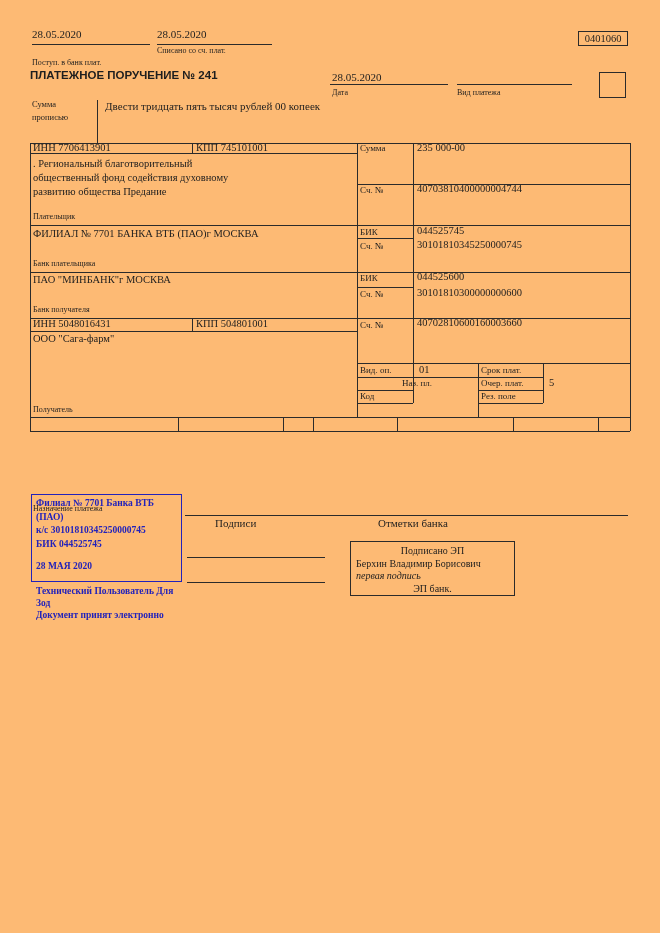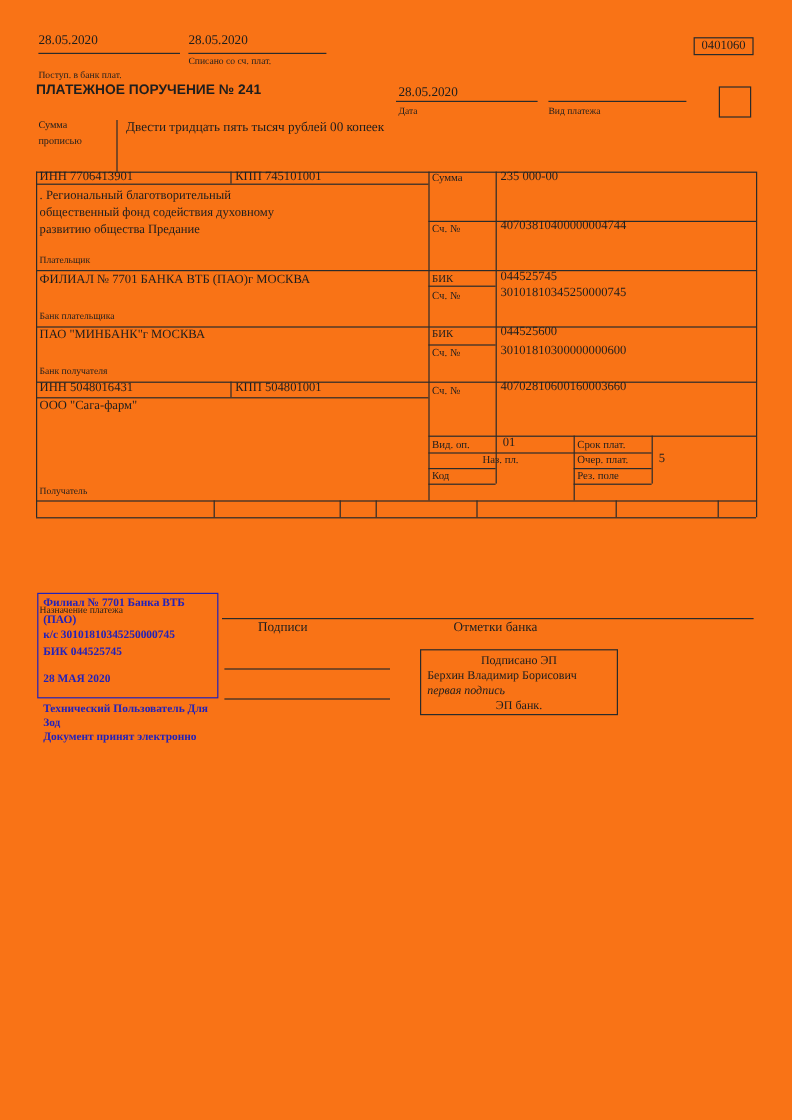--- a/index.html
+++ b/index.html
@@ -1,16 +1,16 @@
 <!DOCTYPE html>
 <html><head>
 <meta charset="utf-8">
 <style>
   html,body{margin:0;padding:0;background:#e8e8e8;}
-  #page{position:relative;width:660px;height:933px;background:#f97316;
+  #page{position:relative;width:660px;height:933px;background:#fdba74;
         font-family:"Liberation Serif", serif;color:#1e1e1e;overflow:hidden;}
   .txt{position:absolute;font-size:10.5px;line-height:12px;white-space:nowrap;}
   .big{font-size:11px;}
   .sm{font-size:8px;line-height:9px;}
   .rl{font-size:9px;line-height:10px;}
   .hl{position:absolute;height:1px;background:#2b2b2b;}
   .vl{position:absolute;width:1px;background:#2b2b2b;}
   .box{position:absolute;border:1px solid #2b2b2b;box-sizing:border-box;}
   .title{position:absolute;font-family:"Liberation Sans", sans-serif;font-weight:bold;font-size:11.5px;white-space:nowrap;}
   .bluebox{position:absolute;left:31px;top:494px;width:151px;height:88px;border:1.5px solid #2222bb;box-sizing:border-box;

